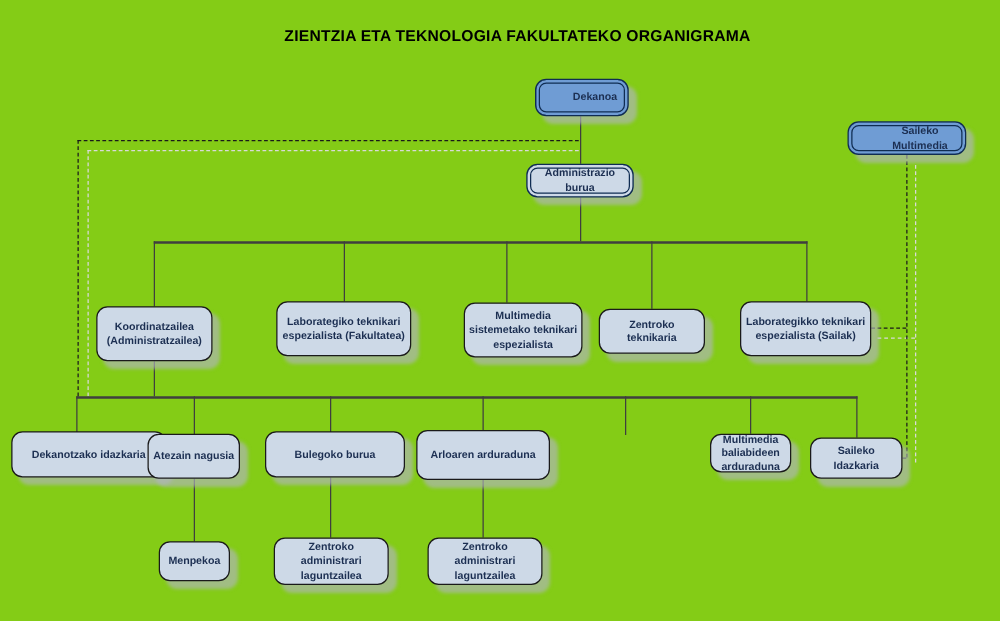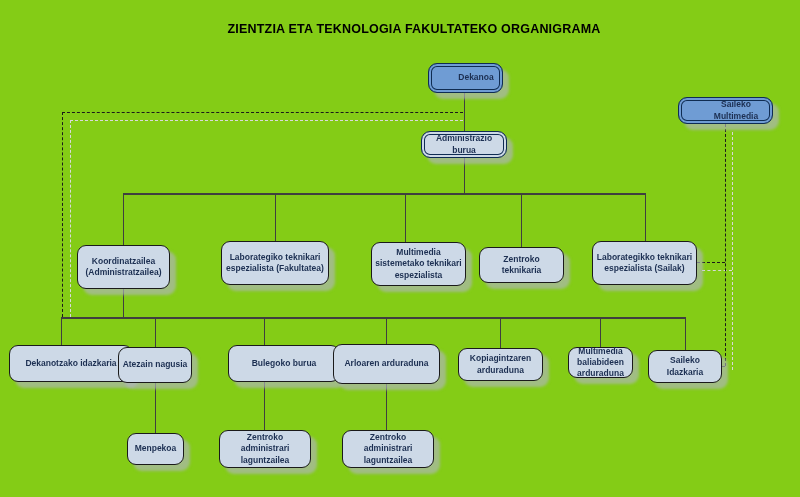--- a/index.html
+++ b/index.html
@@ -136,31 +136,28 @@
   </div>
 
   <div class="node" style="left:9px;top:345px;width:124px;height:37px;">
     <span>Dekanotzako idazkaria</span>
   </div>
 
   <div class="node" style="left:118px;top:347px;width:74px;height:36px;">
     <span>Atezain nagusia</span>
   </div>
 
-  <div class="node" style="left:228px;top:345px;width:112px;height:37px;">
+  <div class="node" style="left:212px;top:345px;width:112px;height:37px;">
     <span>Bulegoko burua</span>
   </div>
 
   <div class="node" style="left:333px;top:344px;width:107px;height:40px;">
     <span>Arloaren arduraduna</span>
   </div>
 
-  <div class="node" style="left:458px;top:348px;width:85px;height:33px;">
-    <span>Kopiagintzaren arduraduna</span>
-  </div>
 
   <div class="node" style="left:568px;top:347px;width:65px;height:31px;text-align:center;">
     <span>Multimedia baliabideen arduraduna</span>
   </div>
 
   <div class="node" style="left:648px;top:350px;width:74px;height:33px;">
     <span>Saileko Idazkaria</span>
   </div>
 
   <div class="node" style="left:127px;top:433px;width:57px;height:32px;">

